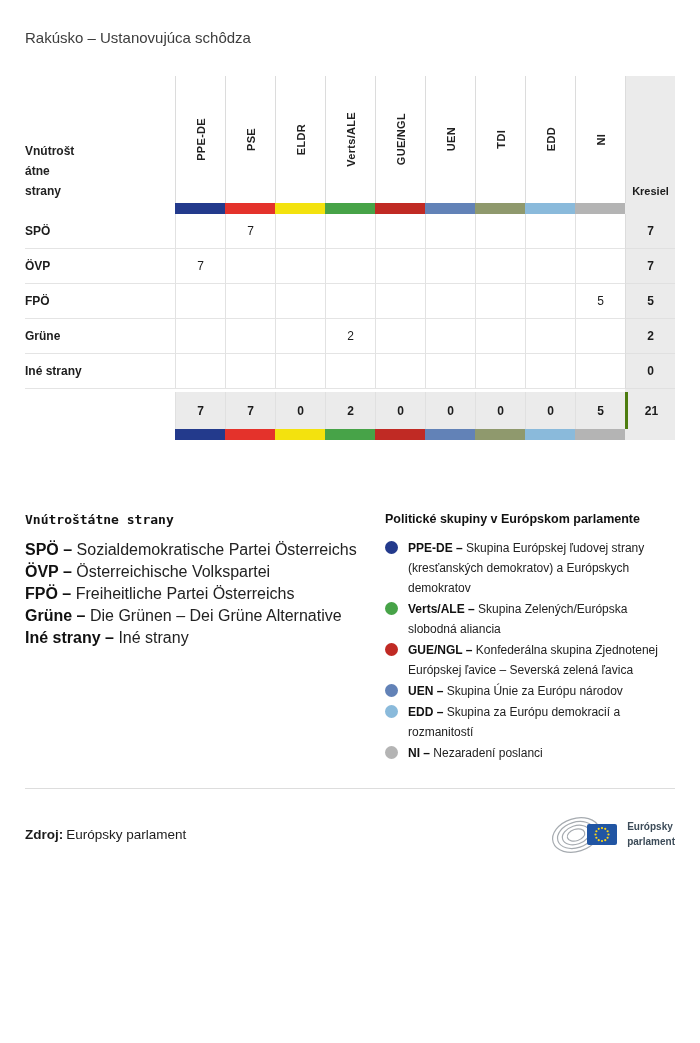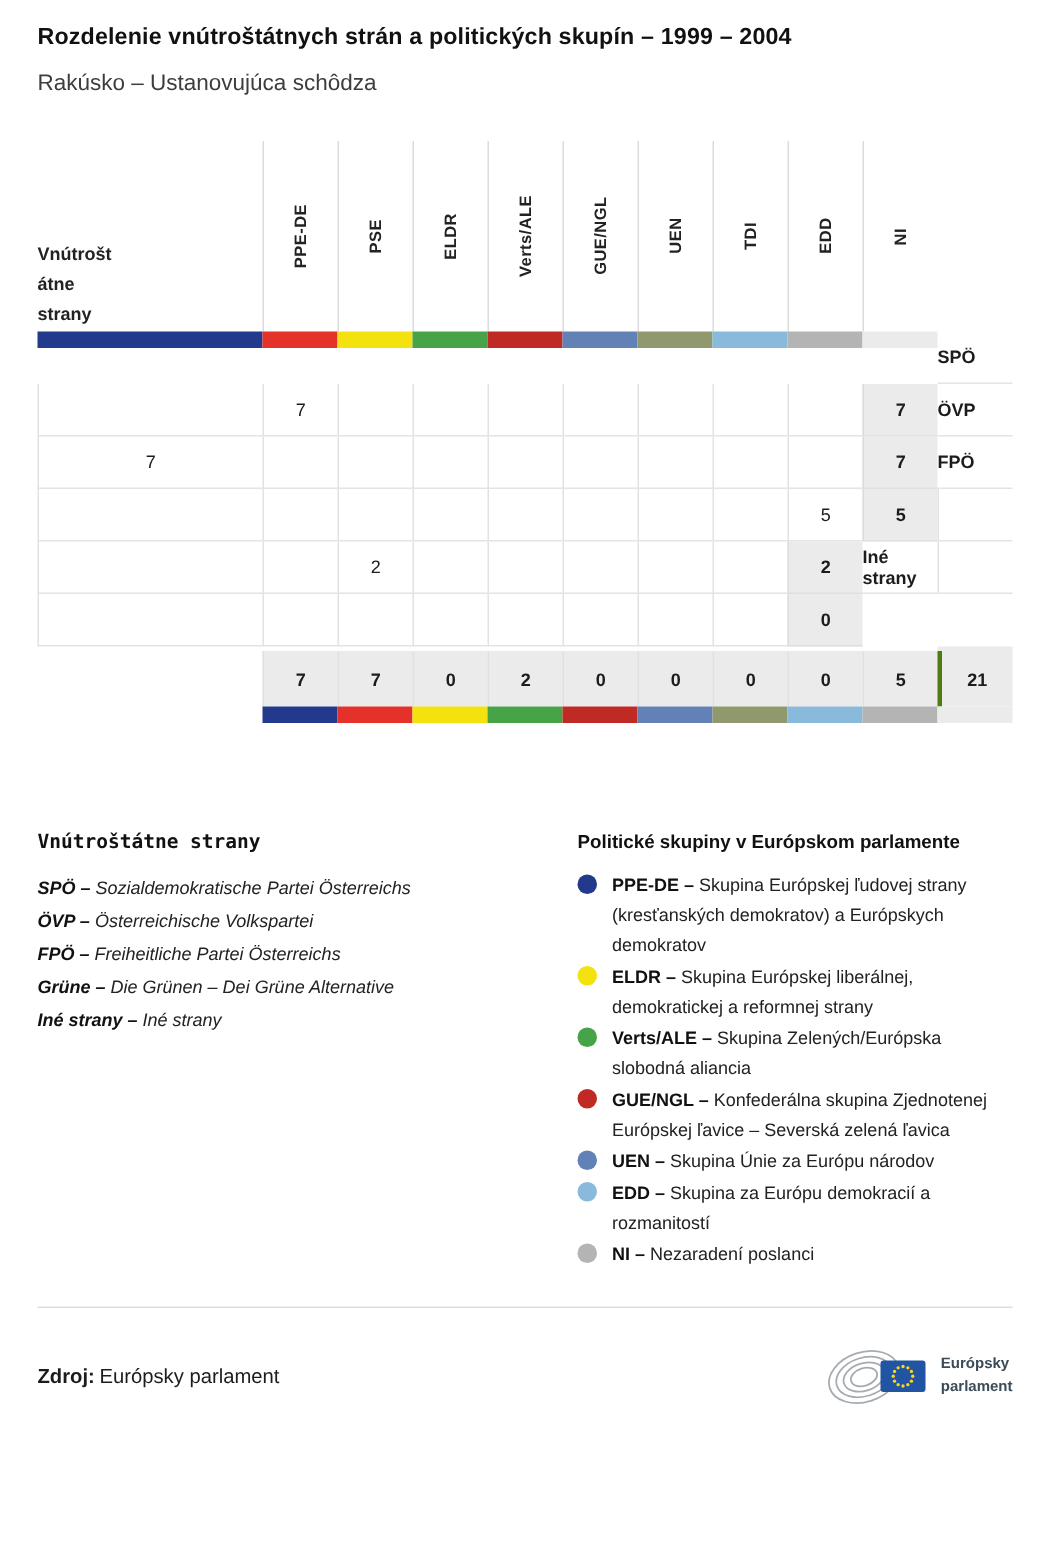--- a/index.html
+++ b/index.html
@@ -32,21 +32,21 @@
   .span10 { grid-column:1 / 11; }
   .tlabel { height:37px; }
   .tval { height:37px; display:flex; align-items:center; justify-content:center; font-size:12px; font-weight:bold;
           background:#ebebeb; border-left:1px solid #e0e0e0; }
   .tseat { border-left:3px solid #4d7c0f; }
 
   
   .legend { display:flex; margin-top:72px; width:650px; }
   .legend-left { width:360px; }
   .legend-left-title { font-family:"DejaVu Sans Mono", monospace; font-weight:bold; font-size:13px; color:#111; margin-bottom:12px; }
-  .pitem { font-size:12px; line-height:22px; color:#222;font-style:italic; }
+  .pitem { font-size:16px; line-height:22px; color:#222; }
   .pitem b { color:#111; }
   .legend-right { width:290px; }
   .legend-right-title { font-size:12.5px; font-weight:bold; color:#111; margin-bottom:12px; }
   .gitem { display:flex; align-items:flex-start; font-size:12px; line-height:20px; margin-bottom:1px; color:#222; }
   .dot { width:13px; height:13px; border-radius:50%; flex:0 0 13px; margin:3px 10px 0 0; }
   .gtext { flex:1; }
   .gtext b { color:#111; }
 
   
   .rule { border-top:1px solid #ddd; margin-top:24px; width:650px; }
@@ -55,21 +55,20 @@
   .source { font-size:13.5px; }
   .source b { margin-right:3px; }
   .logo { display:flex; align-items:center; gap:8px; }
   .logotext { font-size:10px; font-weight:bold; color:#3c4b58; line-height:15.5px; white-space:pre-line; }
 </style>
 </head>
 <body>
 
 <div class="page">
 
-  <h1 class="title">Rozdelenie vnútroštátnych strán a politických skupín – 1999 – 2004</h1>
   <div class="subtitle">Rakúsko – Ustanovujúca schôdza</div>
 
   <div class="tbl">
 
     <div class="cell hcorner">
         <span class="hcorner-text">Vnútrošt
 átne
 strany</span>
       </div>
     <div class="cell vhead">
@@ -91,20 +90,23 @@
         <span class="vtext">UEN</span>
       </div>
     <div class="cell vhead">
         <span class="vtext">TDI</span>
       </div>
     <div class="cell vhead">
         <span class="vtext">EDD</span>
       </div>
     <div class="cell vhead">
         <span class="vtext">NI</span>
+      </div>
+    <div class="cell khead">
+        <span class="khead-text">Kresiel</span>
       </div>
 
     <div class="cell barrow"></div>
     <div class="cell barrow" style="background: rgb(35, 58, 140);"></div>
     <div class="cell barrow" style="background: rgb(228, 50, 43);"></div>
     <div class="cell barrow" style="background: rgb(243, 226, 14);"></div>
     <div class="cell barrow" style="background: rgb(71, 163, 72);"></div>
     <div class="cell barrow" style="background: rgb(192, 42, 36);"></div>
     <div class="cell barrow" style="background: rgb(98, 130, 183);"></div>
     <div class="cell barrow" style="background: rgb(143, 153, 109);"></div>
@@ -141,20 +143,21 @@
     <div class="cell val"></div>
     <div class="cell val"></div>
     <div class="cell val"></div>
     <div class="cell val"></div>
     <div class="cell val"></div>
     <div class="cell val"></div>
     <div class="cell val"></div>
     <div class="cell val">5</div>
     <div class="cell seat">5</div>
 
+    <div class="cell party">Grüne</div>
     <div class="cell val"></div>
     <div class="cell val"></div>
     <div class="cell val"></div>
     <div class="cell val">2</div>
     <div class="cell val"></div>
     <div class="cell val"></div>
     <div class="cell val"></div>
     <div class="cell val"></div>
     <div class="cell val"></div>
     <div class="cell seat">2</div>
@@ -208,24 +211,20 @@
       <div class="pitem"><b>Grüne –</b> <span>Die Grünen – Dei Grüne Alternative</span></div>
       <div class="pitem"><b>Iné strany –</b> <span>Iné strany</span></div>
     </div>
 
     <div class="legend-right">
       <div class="legend-right-title">Politické skupiny v Európskom parlamente</div>
 
       <div class="gitem">
         <span class="dot" style="background: rgb(35, 58, 140);"></span>
         <span class="gtext"><b>PPE-DE –</b> <span>Skupina Európskej ľudovej strany (kresťanských demokratov) a Európskych demokratov</span></span>
-      </div>
-      <div class="gitem">
-        <span class="dot" style="background: rgb(243, 226, 14);"></span>
-        <span class="gtext"><b>ELDR –</b> <span>Skupina Európskej liberálnej, demokratickej a reformnej strany</span></span>
       </div>
       <div class="gitem">
         <span class="dot" style="background: rgb(71, 163, 72);"></span>
         <span class="gtext"><b>Verts/ALE –</b> <span>Skupina Zelených/Európska slobodná aliancia</span></span>
       </div>
       <div class="gitem">
         <span class="dot" style="background: rgb(192, 42, 36);"></span>
         <span class="gtext"><b>GUE/NGL –</b> <span>Konfederálna skupina Zjednotenej Európskej ľavice – Severská zelená ľavica</span></span>
       </div>
       <div class="gitem">

